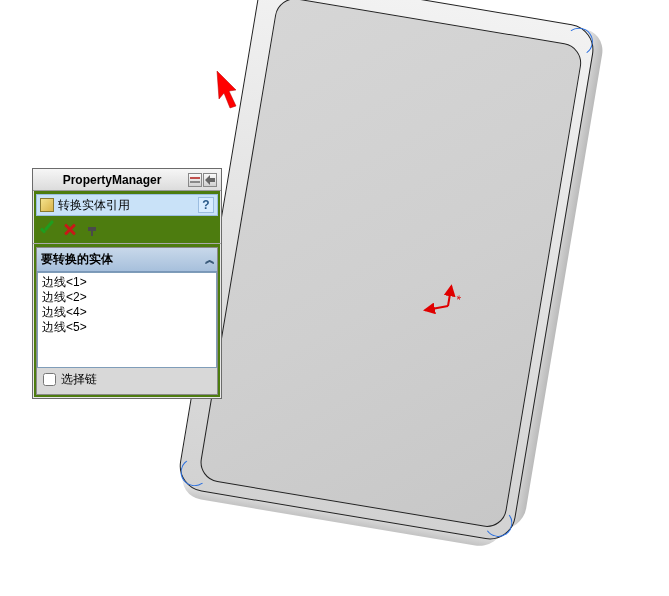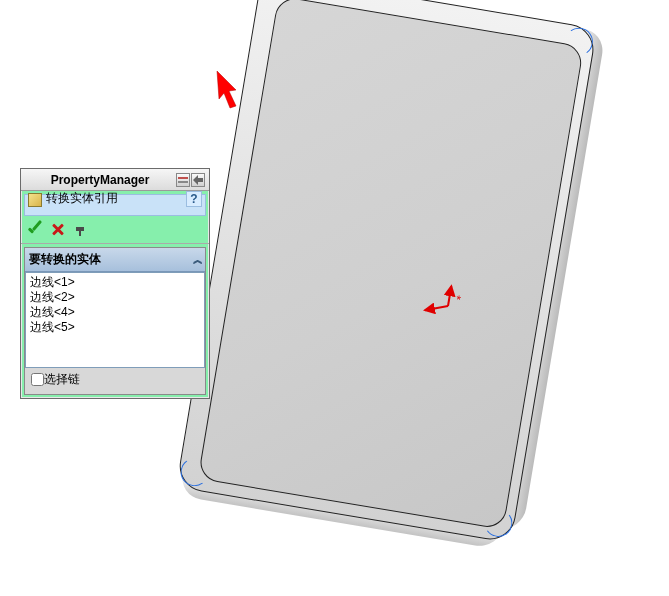--- a/index.html
+++ b/index.html
@@ -12,24 +12,24 @@
     position: relative;
     overflow: hidden;
   }
   .viewport {
     position: absolute;
     inset: 0;
     background: #fff;
   }
   .panel {
     position: absolute;
-    left: 20px;
+    left: 32px;
     top: 168px;
     width: 190px;
-    background: #86efac;
+    background: #4d7c0f;
     border: 1px solid #6b6b6b;
     box-shadow: 0 0 0 1px #e8e8e8 inset;
   }
   .panel-titlebar {
     height: 22px;
     background: linear-gradient(#f6f6f6, #dcdcdc);
     border-bottom: 1px solid #9a9a9a;
     display: flex;
     align-items: center;
     padding: 0 4px;
@@ -55,21 +55,21 @@
     justify-content: center;
     font-size: 9px;
     color: #333;
   }
   .feature-row {
     height: 22px;
     background: #c9e2f8;
     border: 1px solid #9bbde0;
     margin: 3px;
     display: flex;
-    align-items: flex-end;
+    align-items: center;
     padding: 8px 3px;
     gap: 4px;
   }
   .feature-row .cube-icon {
     width: 14px;
     height: 14px;
     background: linear-gradient(135deg,#f4e28c,#d9b44a);
     border: 1px solid #8a7a30;
   }
   .feature-row .help-btn {
@@ -173,20 +173,21 @@
   }
   .listbox .item {
     padding: 0 4px;
     line-height: 15px;
     color: #000;
     cursor: default;
   }
   .checkbox-row {
     display: flex;
     align-items: center;
+    gap: 5px;
     padding: 3px 6px 6px 6px;
   }
   .checkbox-row input[type=checkbox] {
     width: 13px; height: 13px;
   }
   
   .model-wrap {
     position: absolute;
     left: 390px;
     top: 298px;

